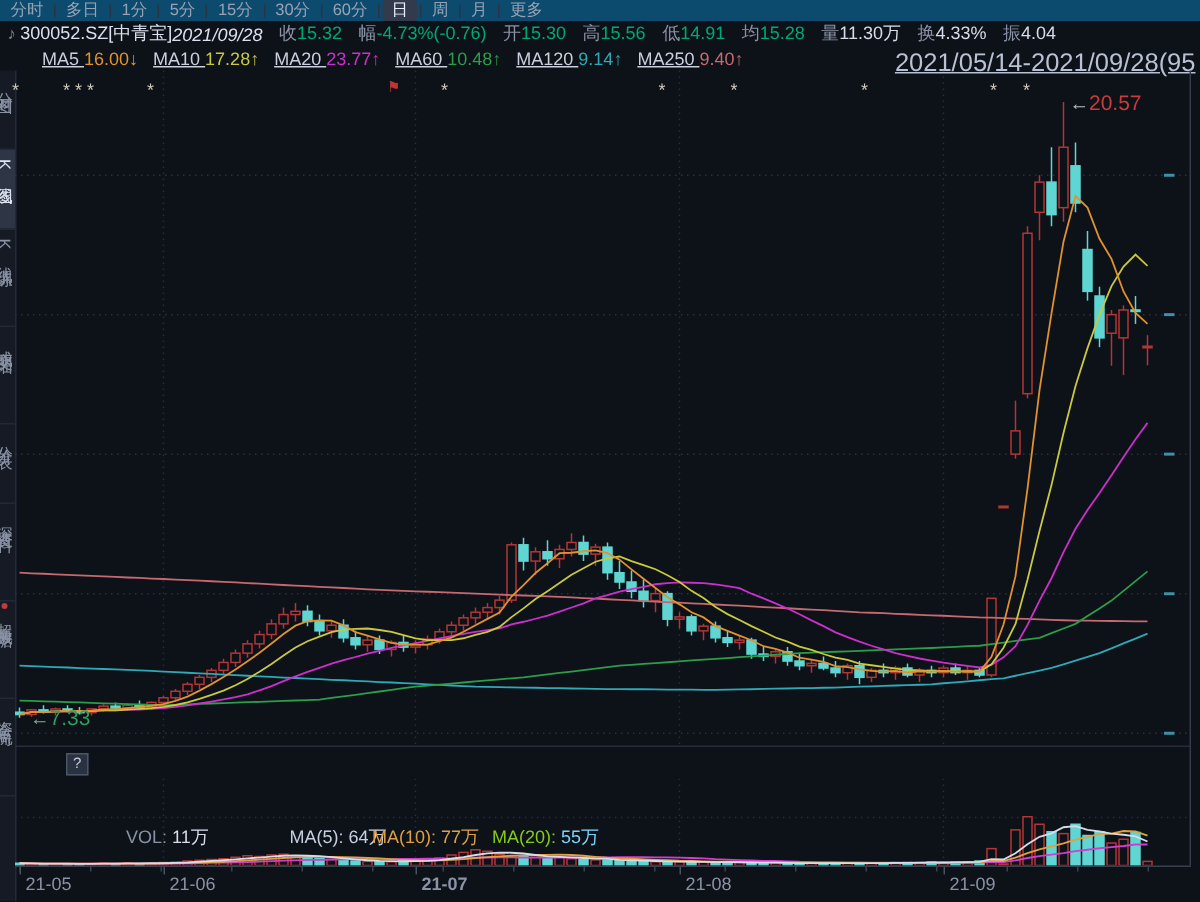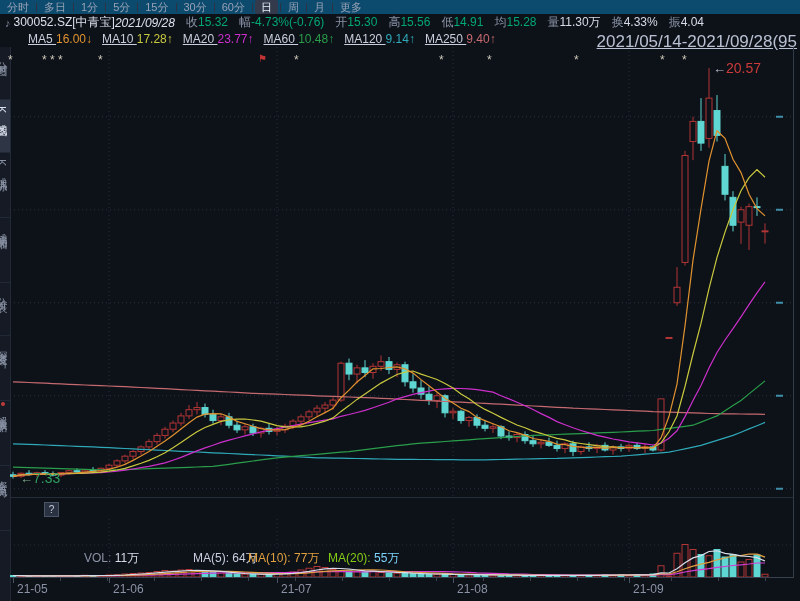--- a/index.html
+++ b/index.html
@@ -507,19 +507,19 @@
     <div class="tick" style="left: 577px;"></div>
     <div class="tick" style="left: 624px;"></div>
     <div class="tick" style="left: 671px;"></div>
     <div class="tick" style="left: 718px;"></div>
     <div class="tick" style="left: 765px;"></div>
     <div class="tick major" style="left: 13px;"></div>
     <div class="axis-label" style="left: 17px;">21-05</div>
     <div class="tick major" style="left: 109px;"></div>
     <div class="axis-label" style="left: 113px; text-align: right;">21-06</div>
     <div class="tick major" style="left: 277px;"></div>
-    <div class="axis-label" style="left: 281px;">21-07</div>
+    <div class="axis-label" style="left: 281px; font-weight: bold;">21-07</div>
     <div class="tick major" style="left: 453px;"></div>
     <div class="axis-label" style="left: 457px;">21-08</div>
     <div class="tick major" style="left: 629px;"></div>
     <div class="axis-label" style="left: 633px;">21-09</div>
   </div>
 <div id="right-border" class="abs"></div>
 
 </body></html>

